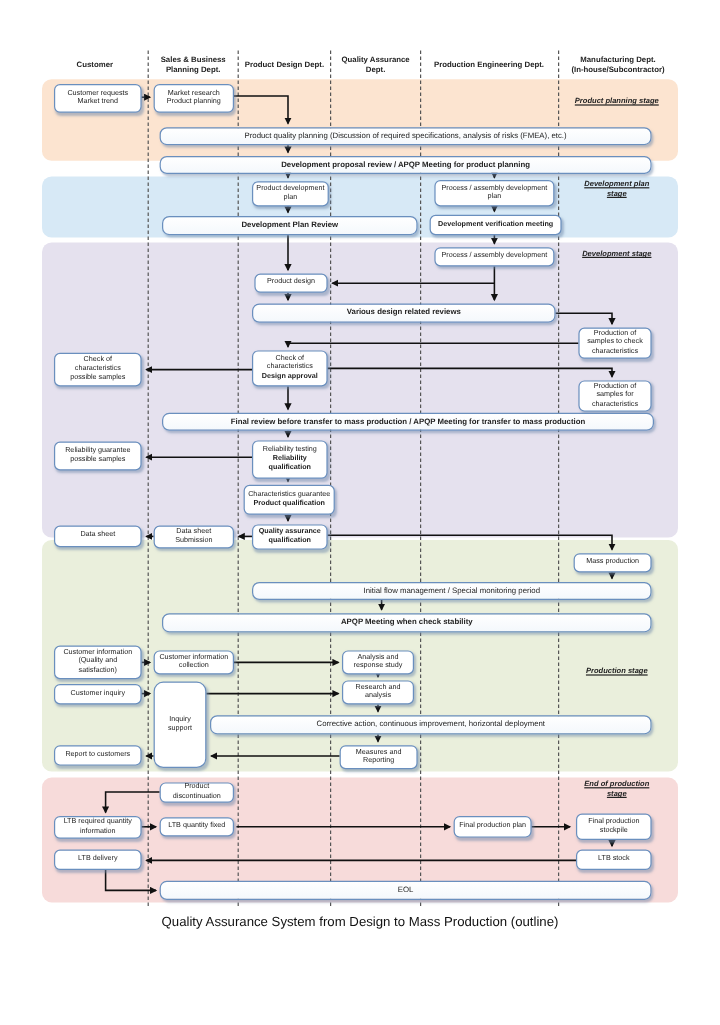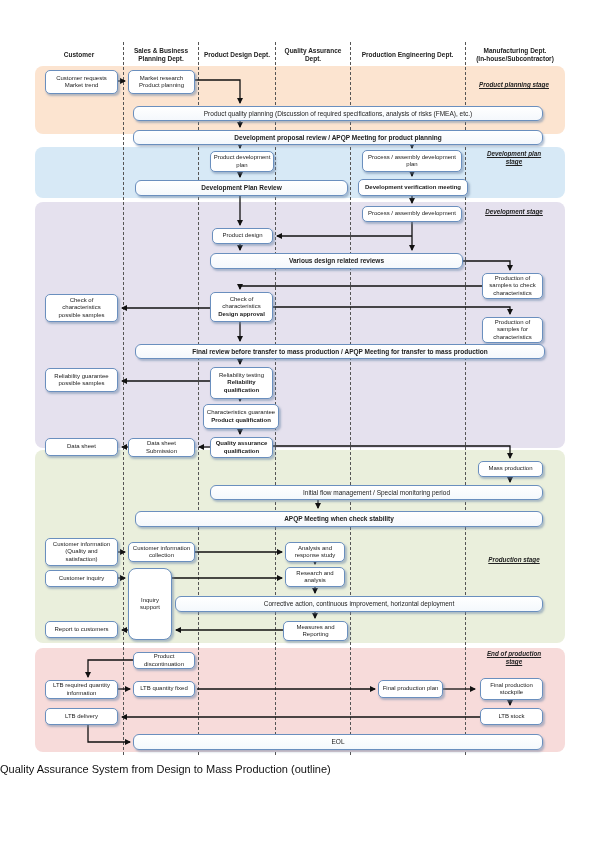--- a/index.html
+++ b/index.html
@@ -15,21 +15,21 @@
   .colhead{position:absolute;top:44px;height:22px;display:flex;align-items:center;justify-content:center;
            text-align:center;font-size:6.5px;font-weight:bold;line-height:1.25;white-space:pre-line;z-index:2;}
   .stage{position:absolute;left:466px;width:96px;text-align:center;font-size:6.3px;font-weight:bold;
          font-style:italic;text-decoration:underline;line-height:1.3;white-space:pre-line;z-index:2;color:#222;}
   .node{position:absolute;box-sizing:border-box;background:#fff;border:1.2px solid #6a8fbe;border-radius:5px;
         box-shadow:1.5px 2px 2px rgba(110,135,170,.5);display:flex;align-items:center;justify-content:center;
         text-align:center;font-size:6px;line-height:1.2;white-space:pre-line;padding:1px 2px;z-index:4;}
   .wide{border-radius:6px;font-size:6.5px;background:linear-gradient(#ffffff,#f4f8fc);}
   .bold{font-weight:bold;}
   svg.arrows{position:absolute;left:0;top:0;z-index:3;pointer-events:none;}
-  .caption{position:absolute;left:0;top:763px;width:600px;font-size:11px;color:#111;z-index:2;}
+  .caption{position:absolute;left:0;top:763px;width:600px;text-align:center;font-size:11px;color:#111;z-index:2;}
 </style>
 </head>
 <body>
 
 <div class="page">
 
   <div class="band b1" style="top:66px;height:68px;"></div>
   <div class="band b2" style="top:147px;height:51px;"></div>
   <div class="band b3" style="top:202px;height:246px;"></div>
   <div class="band b4" style="top:450px;height:193px;"></div>

